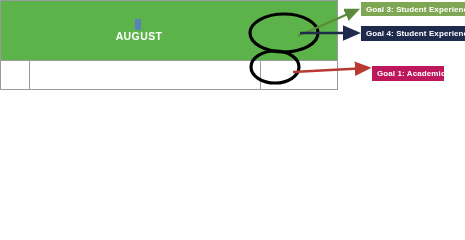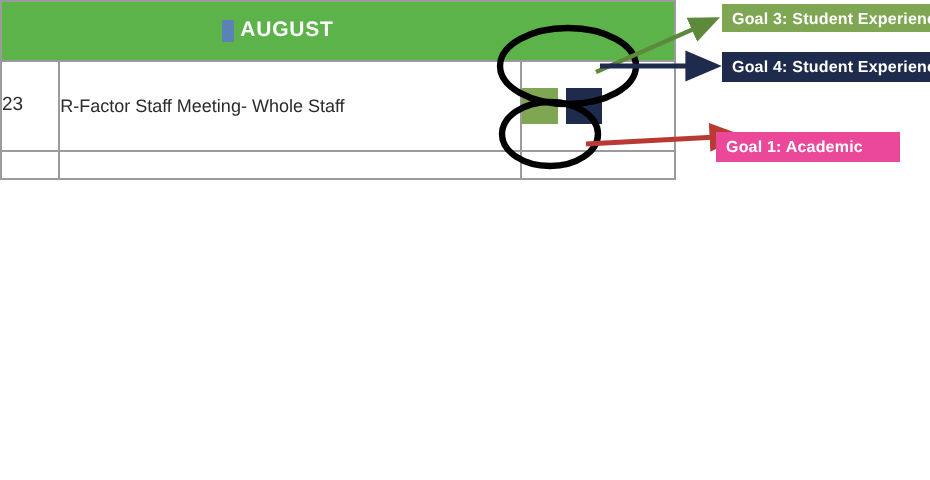--- a/index.html
+++ b/index.html
@@ -42,20 +42,21 @@
     text-align: right;
     position: relative;
   }
   .month-header-inner {
     display: flex;
     align-items: center;
     justify-content: center;
     height: 18px;
     padding-right: 60px;
     box-sizing: border-box;
+    flex-direction: column;
   }
   .month-marker {
     width: 6px;
     height: 11px;
     background: #5b82b8;
     margin-right: 3px;
     flex: 0 0 auto;
   }
   .month-label {
     color: #ffffff;
@@ -119,23 +120,23 @@
     left: 361px; top: 2px;
     width: 104px; height: 14px;
     background: #7fa653;
   }
   #chip-goal4 {
     left: 361px; top: 26px;
     width: 104px; height: 15px;
     background: #1f2b4d;
   }
   #chip-goal1 {
-    left: 358px; top: 66px;
-    width: 92px; height: 15px;
-    background: #ec4899;
+    left: 372px; top: 66px;
+    width: 72px; height: 15px;
+    background: #be185d;
   }
 </style>
 </head>
 <body>
 
 <div id="screenshot">
 
   <table class="cal-table">
     <colgroup>
       <col class="col-day">
@@ -145,30 +146,20 @@
     <tbody>
       <tr>
         <td class="month-header" colspan="3">
           <div class="month-header-inner">
             <span class="month-marker"></span>
             <span class="month-label">AUGUST</span>
           </div>
         </td>
       </tr>
 
-      <tr class="row-1">
-        <td class="day-cell">23</td>
-        <td class="event-cell">R-Factor Staff Meeting- Whole Staff</td>
-        <td class="code-cell">
-          <span class="swatch-wrap">
-            <span class="swatch green"></span>
-            <span class="swatch navy"></span>
-          </span>
-        </td>
-      </tr>
 
 
       <tr class="row-3">
         <td class="day-cell"></td>
         <td class="event-cell"></td>
         <td class="code-cell"></td>
       </tr>
     </tbody>
   </table>
 

